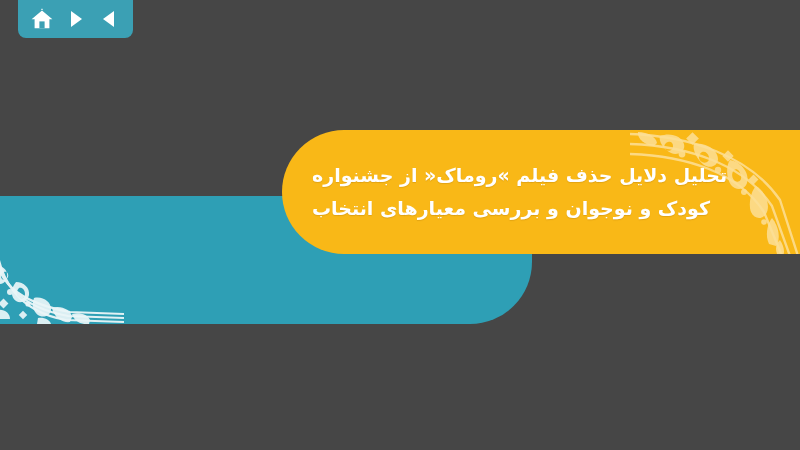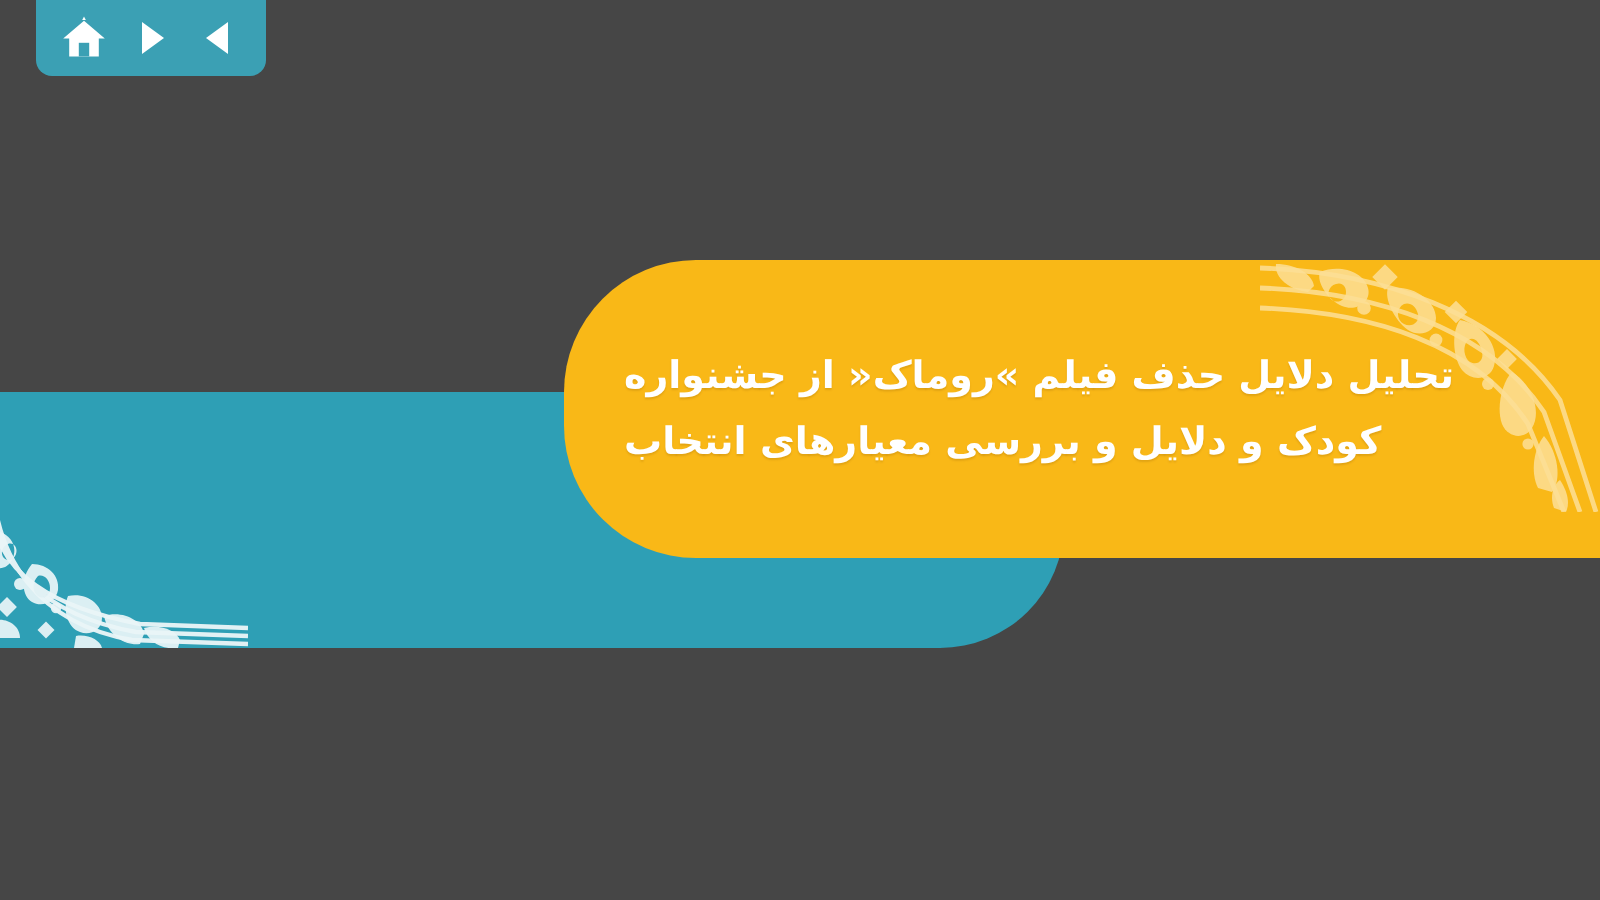--- a/index.html
+++ b/index.html
@@ -63,21 +63,21 @@
     height: 92px;
     opacity: .9;
   }
 
   
   .orange-banner {
     position: absolute;
     left: 282px;
     top: 130px;
     width: 518px;
-    height: 149px;
+    height: 124px;
     background: #f9b817;
     border-radius: 66px 0 0 66px;
     z-index: 20;
     overflow: hidden;
     text-decoration: underline;
   }
   .orange-orn {
     position: absolute;
     right: 0;
     top: 0;
@@ -185,17 +185,17 @@
         <rect x="58" y="4" width="9" height="9" transform="rotate(45 62.5 8.5)"></rect>
         <rect x="94" y="22" width="8" height="8" transform="rotate(45 98 26)"></rect>
         <rect x="120" y="46" width="7" height="7" transform="rotate(45 123.5 49.5)"></rect>
         <path d="M8 2 c10 0 18 5 19 11 l-3 3 c-9 -1 -17 -7 -16 -14 z"></path>
         <path d="M150 110 c4 6 5 12 3 16 l-6 -2 c-2 -5 -1 -11 3 -14 z"></path>
       </g>
     </svg>
 
     <div class="title-block">
       <div class="title-line l1">تحلیل دلایل حذف فیلم »روماک« از جشنواره</div>
-      <div class="title-line l2">کودک و دلایل و بررسی معیارهای انتخاب</div>
+      <div class="title-line l2">کودک و نوجوان و بررسی معیارهای انتخاب</div>
     </div>
   </div>
 
 </div>
 
 </body></html>

